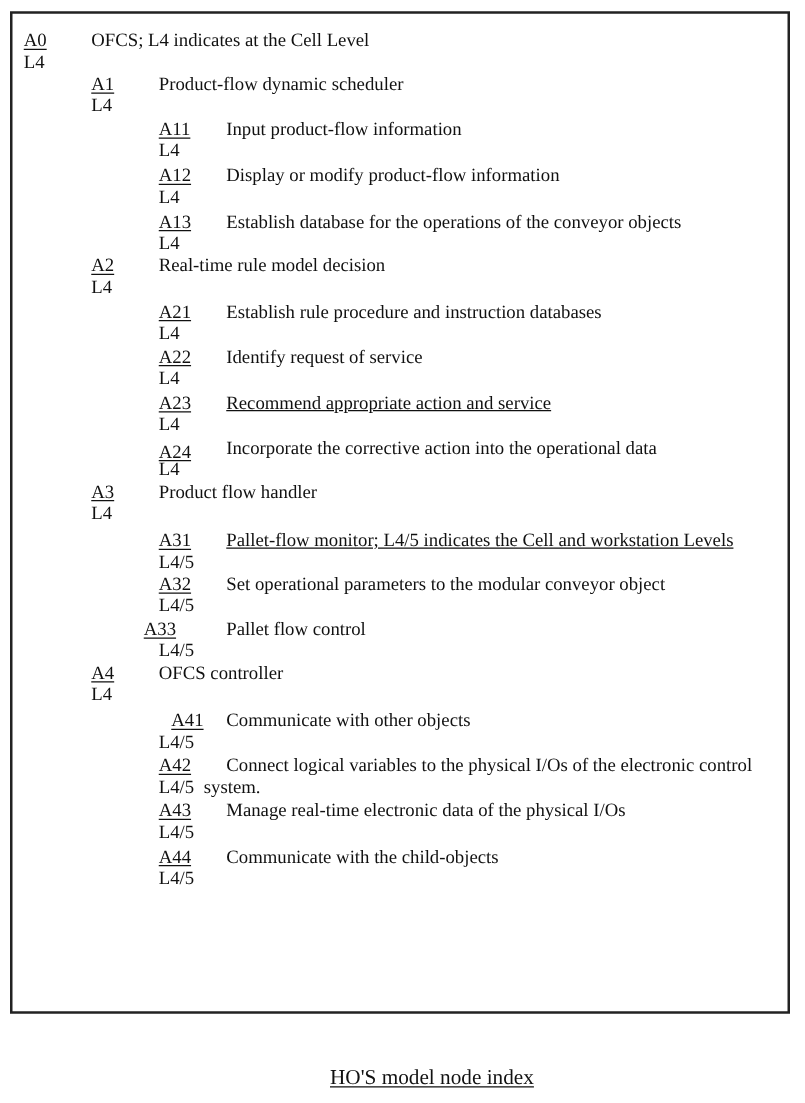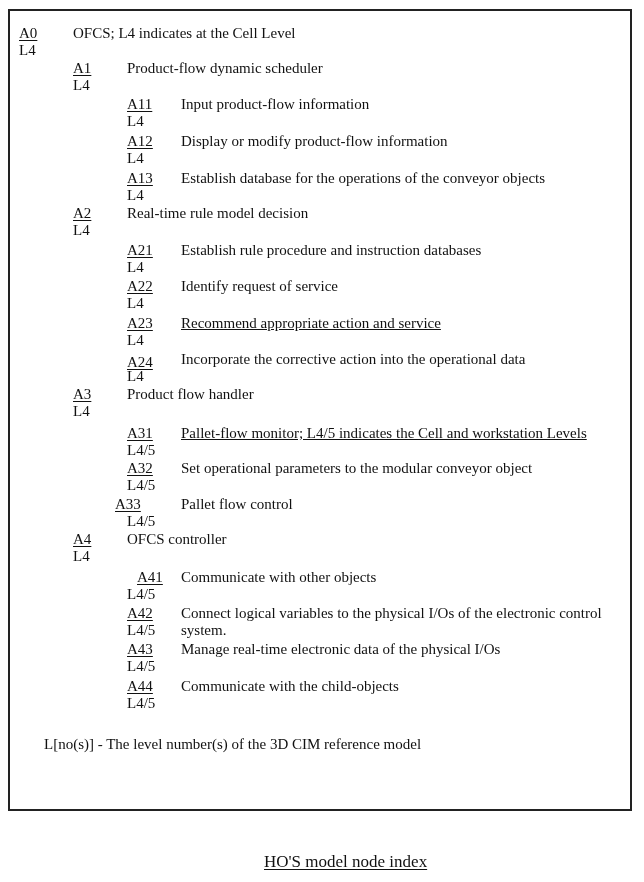--- a/index.html
+++ b/index.html
@@ -99,31 +99,30 @@
     </div>
     <div class="node">
       <span class="code" style="left: 127px; top: 569px; margin-left: 10px;">A41</span>
       <span class="level" style="left: 127px; top: 586px;">L4/5</span>
       <span class="desc" style="left: 181px; top: 569px;">Communicate with other objects</span>
     </div>
     <div class="node">
       <span class="code" style="left: 127px; top: 605px;">A42</span>
       <span class="level" style="left: 127px; top: 622px;">L4/5</span>
       <span class="desc" style="left: 181px; top: 605px;">Connect logical variables to the physical I/Os of the electronic control</span>
-      <span class="desc" style="left: 181px; top: 622px;">system.</span>
+      <span class="desc" style="left: 163px; top: 622px;">system.</span>
     </div>
     <div class="node">
       <span class="code" style="left: 127px; top: 641px;">A43</span>
       <span class="level" style="left: 127px; top: 658px;">L4/5</span>
       <span class="desc" style="left: 181px; top: 641px;">Manage real-time electronic data of the physical I/Os</span>
     </div>
     <div class="node">
       <span class="code" style="left: 127px; top: 678px;">A44</span>
       <span class="level" style="left: 127px; top: 695px;">L4/5</span>
       <span class="desc" style="left: 181px; top: 678px;">Communicate with the child-objects</span>
     </div>
   </div>
 
 <div class="legend">
-  <div class="legend-item">L[no(s)] - The level number(s) of the 3D CIM reference model</div>
 </div>
 
 <div class="caption">HO'S model node index</div>
 
 </body></html>

